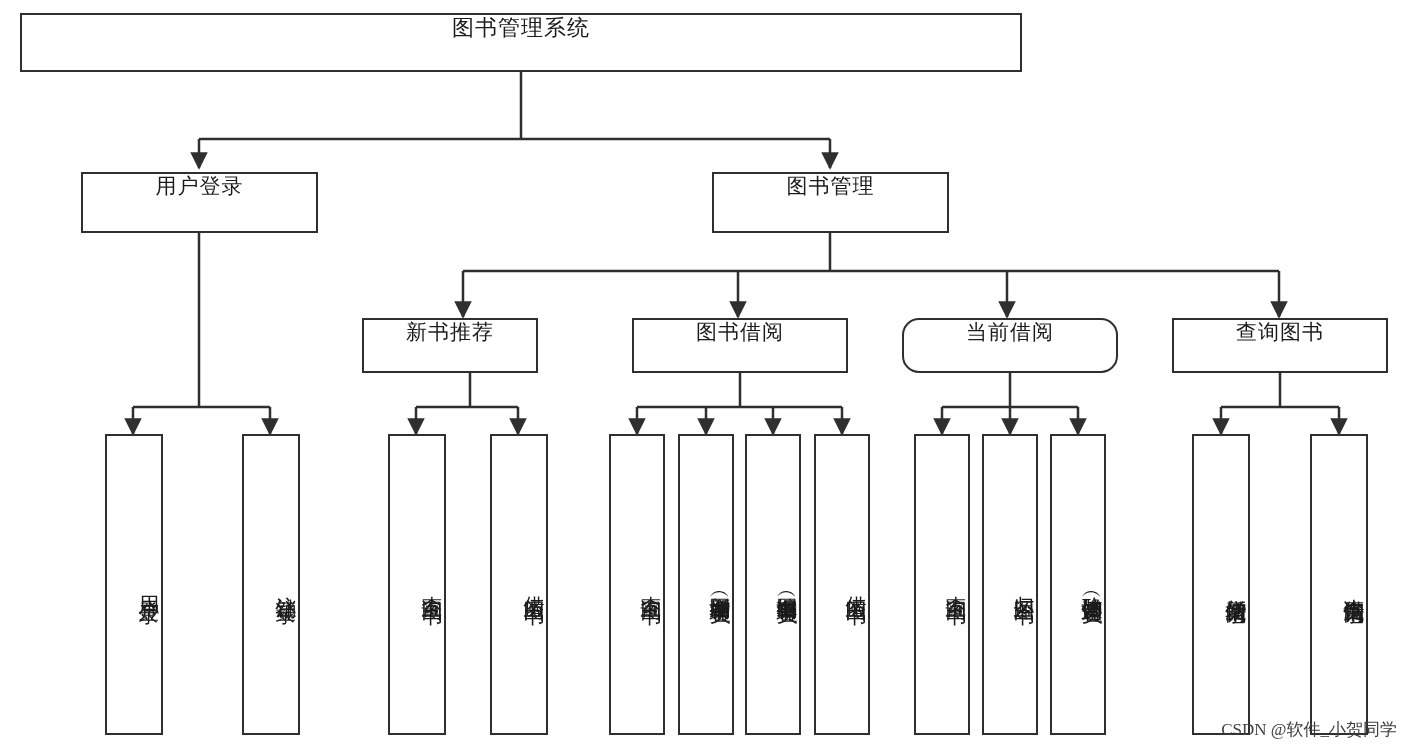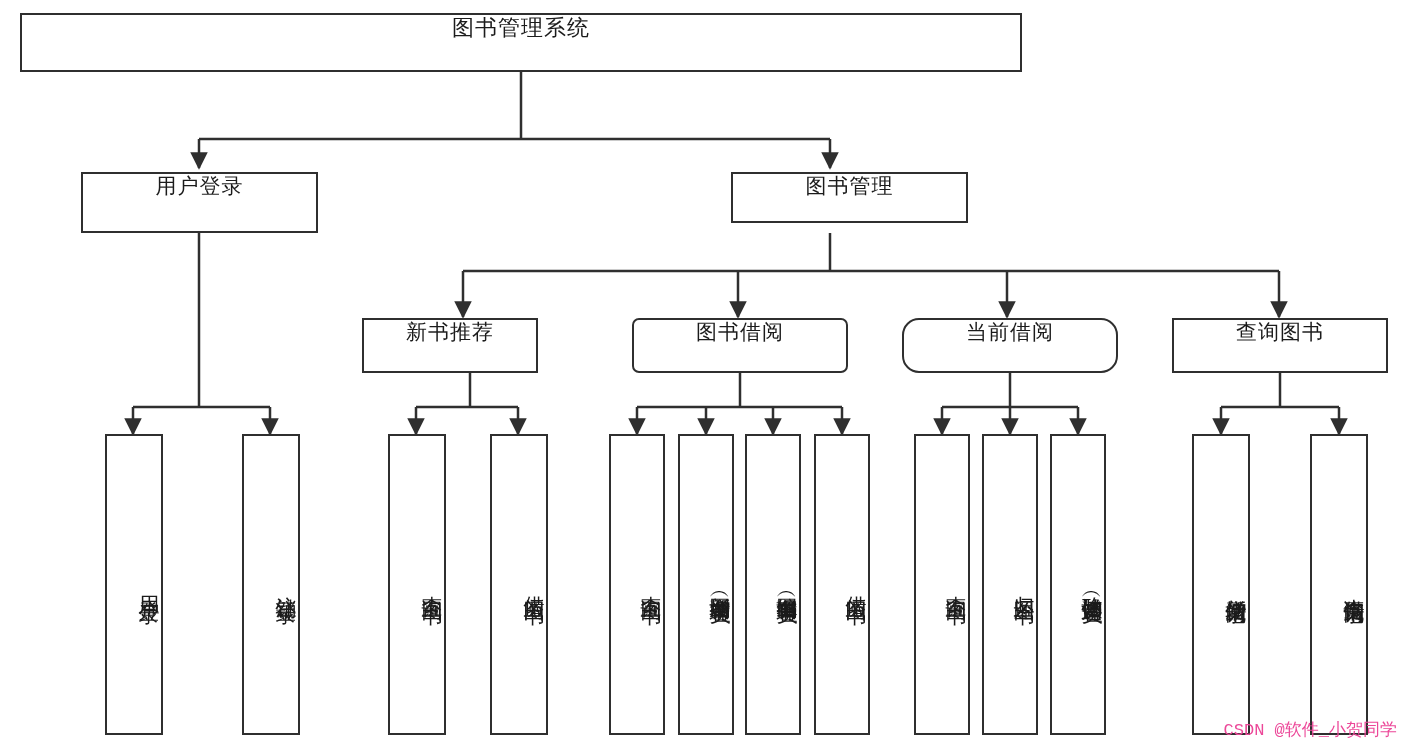--- a/index.html
+++ b/index.html
@@ -54,24 +54,24 @@
     align-items: flex-start;
   }
   .node-v.tight {
     letter-spacing: 1px;
   }
   .watermark {
     position: absolute;
     right: 8px;
     bottom: 6px;
     font-size: 17px;
-    color: #ec4899;
+    color: #404040;
     z-index: 3;
     white-space: nowrap;
-    font-family: Liberation Mono, monospace;
+    font-family: Liberation Serif, serif;
   }
 </style>
 </head>
 <body>
 
 <div id="canvas">
 
   <svg id="edges" viewBox="0 0 1405 747" xmlns="http://www.w3.org/2000/svg">
     <defs>
       <marker id="arrow" viewBox="0 0 10 10" refX="9" refY="5" markerWidth="7" markerHeight="7" orient="auto-start-reverse">
@@ -123,28 +123,28 @@
     </g>
   </svg>
 
   <div class="node node-h node-root" style="left:20px; top:13px; width:1002px; height:59px;">
     <span>图书管理系统</span>
   </div>
 
   <div class="node node-h" style="left:81px; top:172px; width:237px; height:61px;">
     <span>用户登录</span>
   </div>
-  <div class="node node-h" style="left:712px; top:172px; width:237px; height:51px;margin-left:19px;">
+  <div class="node node-h" style="left:712px; top:172px; width:237px; height:61px;">
     <span>图书管理</span>
   </div>
 
   <div class="node node-h" style="left:362px; top:318px; width:176px; height:55px;">
     <span>新书推荐</span>
   </div>
-  <div class="node node-h" style="left:632px; top:318px; width:216px; height:55px;border-radius:7px;">
+  <div class="node node-h" style="left:632px; top:318px; width:216px; height:55px;">
     <span>图书借阅</span>
   </div>
   <div class="node node-h" style="left:902px; top:318px; width:216px; height:55px;border-radius:17px;">
     <span>当前借阅</span>
   </div>
   <div class="node node-h" style="left:1172px; top:318px; width:216px; height:55px;">
     <span>查询图书</span>
   </div>
 
   <div class="node node-v" style="left:105px; top:434px; width:58px; height:301px;">

